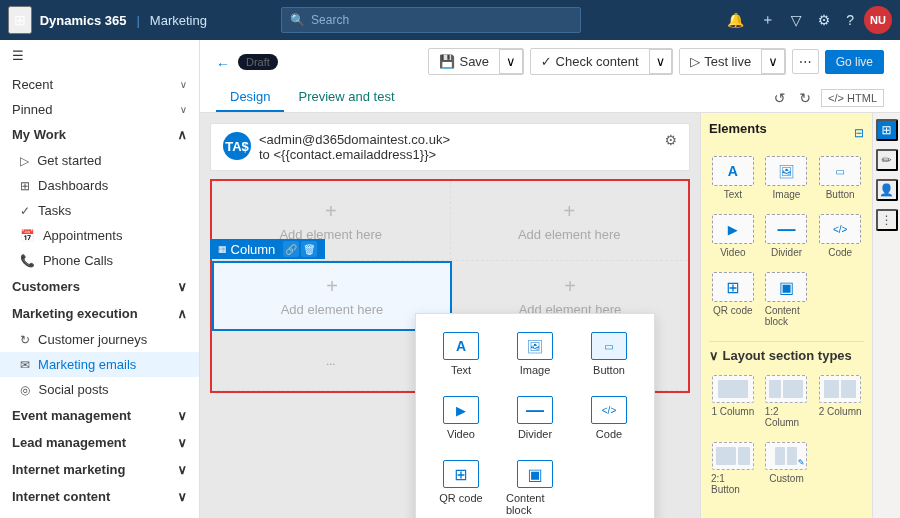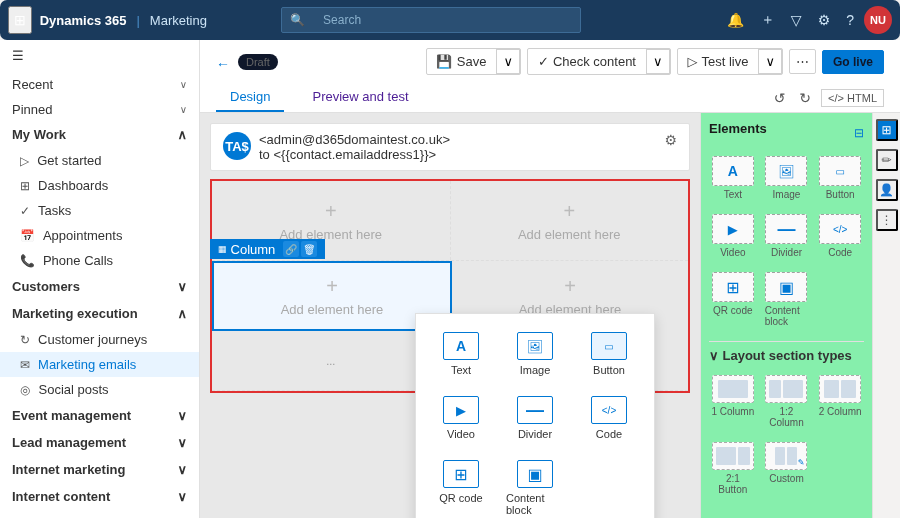--- a/index.html
+++ b/index.html
@@ -7,21 +7,20 @@
 
     
     .topbar {
       background: #1a3a5c;
       height: 40px;
       display: flex;
       align-items: center;
       padding: 15px 8px;
       gap: 8px;
       flex-shrink: 0;
-      border-radius: 7px;
     }
     .topbar-grid-icon { color: #fff; font-size: 14px; cursor: pointer; padding: 4px; }
     .topbar-logo { color: #fff; font-size: 13px; font-weight: 600; display: flex; align-items: center; gap: 6px; }
     .topbar-module { color: #cce3f5; font-size: 13px; }
     .topbar-search {
       flex: 1;
       max-width: 300px;
       margin: 0 auto;
       background: #2a4f73;
       border: 1px solid #3d6b96;
@@ -32,21 +31,20 @@
       padding: 0 8px;
       gap: 6px;
     }
     .topbar-search input {
       background: transparent;
       border: none;
       outline: none;
       color: #cce3f5;
       font-size: 12px;
       width: 100%;
-      margin-left: 12px;
     }
     .topbar-search input::placeholder { color: #89b0cc; }
     .topbar-actions { display: flex; align-items: center; gap: 4px; margin-left: auto; }
     .topbar-icon-btn { color: #cce3f5; background: none; border: none; cursor: pointer; padding: 4px 6px; font-size: 14px; }
     .topbar-avatar {
       width: 28px; height: 28px; border-radius: 50%;
       background: #d13438; color: #fff;
       display: flex; align-items: center; justify-content: center;
       font-size: 11px; font-weight: 700;
     }
@@ -116,31 +114,31 @@
       display: flex; align-items: center; gap: 4px;
       border: 1px solid #d0d0d0;
       border-radius: 2px;
       background: #fff;
       padding: 4px 10px;
       cursor: pointer;
       font-size: 12px;
       color: #333;
     }
     .btn-golive {
-      background: #0078d4; color: #0f172a;
+      background: #0078d4; color: #e5e5e5;
       border-color: #0078d4;
-      font-weight: 700;
+      font-weight: 400;
     }
     .btn-more { background: none; border: 1px solid #d0d0d0; border-radius: 2px; padding: 4px 6px; cursor: pointer; }
     .btn-split { border-left: 1px solid #d0d0d0; padding: 4px 6px; cursor: pointer; background: none; border-top: 1px solid #d0d0d0; border-right: 1px solid #d0d0d0; border-bottom: 1px solid #d0d0d0; }
-    .page-tabs { display: flex; gap: 14px; margin-top: 4px; }
+    .page-tabs { display: flex; gap: 0; margin-top: 4px; }
     .page-tab {
       padding: 6px 14px;
       font-size: 12px;
-      color: #4c1d95;
+      color: #0f766e;
       cursor: pointer;
       border-bottom: 2px solid transparent;
     }
     .page-tab.active { color: #0078d4; border-bottom: 2px solid #0078d4; font-weight: 500; }
     .page-tab-actions { margin-left: auto; display: flex; align-items: center; gap: 6px; padding-bottom: 4px; }
     .tab-icon-btn { background: none; border: none; cursor: pointer; color: #555; font-size: 14px; padding: 2px 4px; }
 
     
     .editor-body {
       flex: 1;
@@ -245,21 +243,21 @@
       border: 1.5px solid #0078d4;
       border-radius: 2px;
       display: flex; align-items: center; justify-content: center;
       color: #0078d4; font-size: 13px;
     }
     .popup-item .pi-label { font-size: 11px; color: #333; }
 
     
     .right-panel {
       width: 200px;
-      background: #86efac;
+      background: #fef9c3;
       border-left: 1px solid #e0e0e0;
       display: flex;
       flex-shrink: 0;
     }
     .panel-content { flex: 1; overflow-y: auto; padding: 8px; }
     .panel-title { font-weight: 600; color: #1a1a1a; font-size: 13px; margin-bottom: 8px; }
     .element-grid {
       display: grid; grid-template-columns: repeat(3, 1fr);
       gap: 6px; margin-bottom: 10px;
     }
@@ -281,21 +279,21 @@
       display: flex; align-items: center; gap: 4px;
       font-size: 12px; font-weight: 600; color: #333;
       margin-bottom: 8px; cursor: pointer;
     }
     .layout-grid {
       display: grid; grid-template-columns: repeat(3, 1fr);
       gap: 6px;
     }
     .layout-item {
       display: flex; flex-direction: column; align-items: center; gap: 3px;
-      cursor: pointer; padding: 4px 2px; border-radius: 2px; text-align: center;
+      cursor: pointer; padding: 4px 2px; border-radius: 2px;
     }
     .layout-icon {
       width: 42px; height: 28px;
       border: 1.5px dashed #aaa;
       border-radius: 2px;
       background: #fafafa;
       display: flex; align-items: center; justify-content: center;
       gap: 2px;
     }
     .layout-col { background: #d0dce8; height: 18px; border-radius: 1px; }

